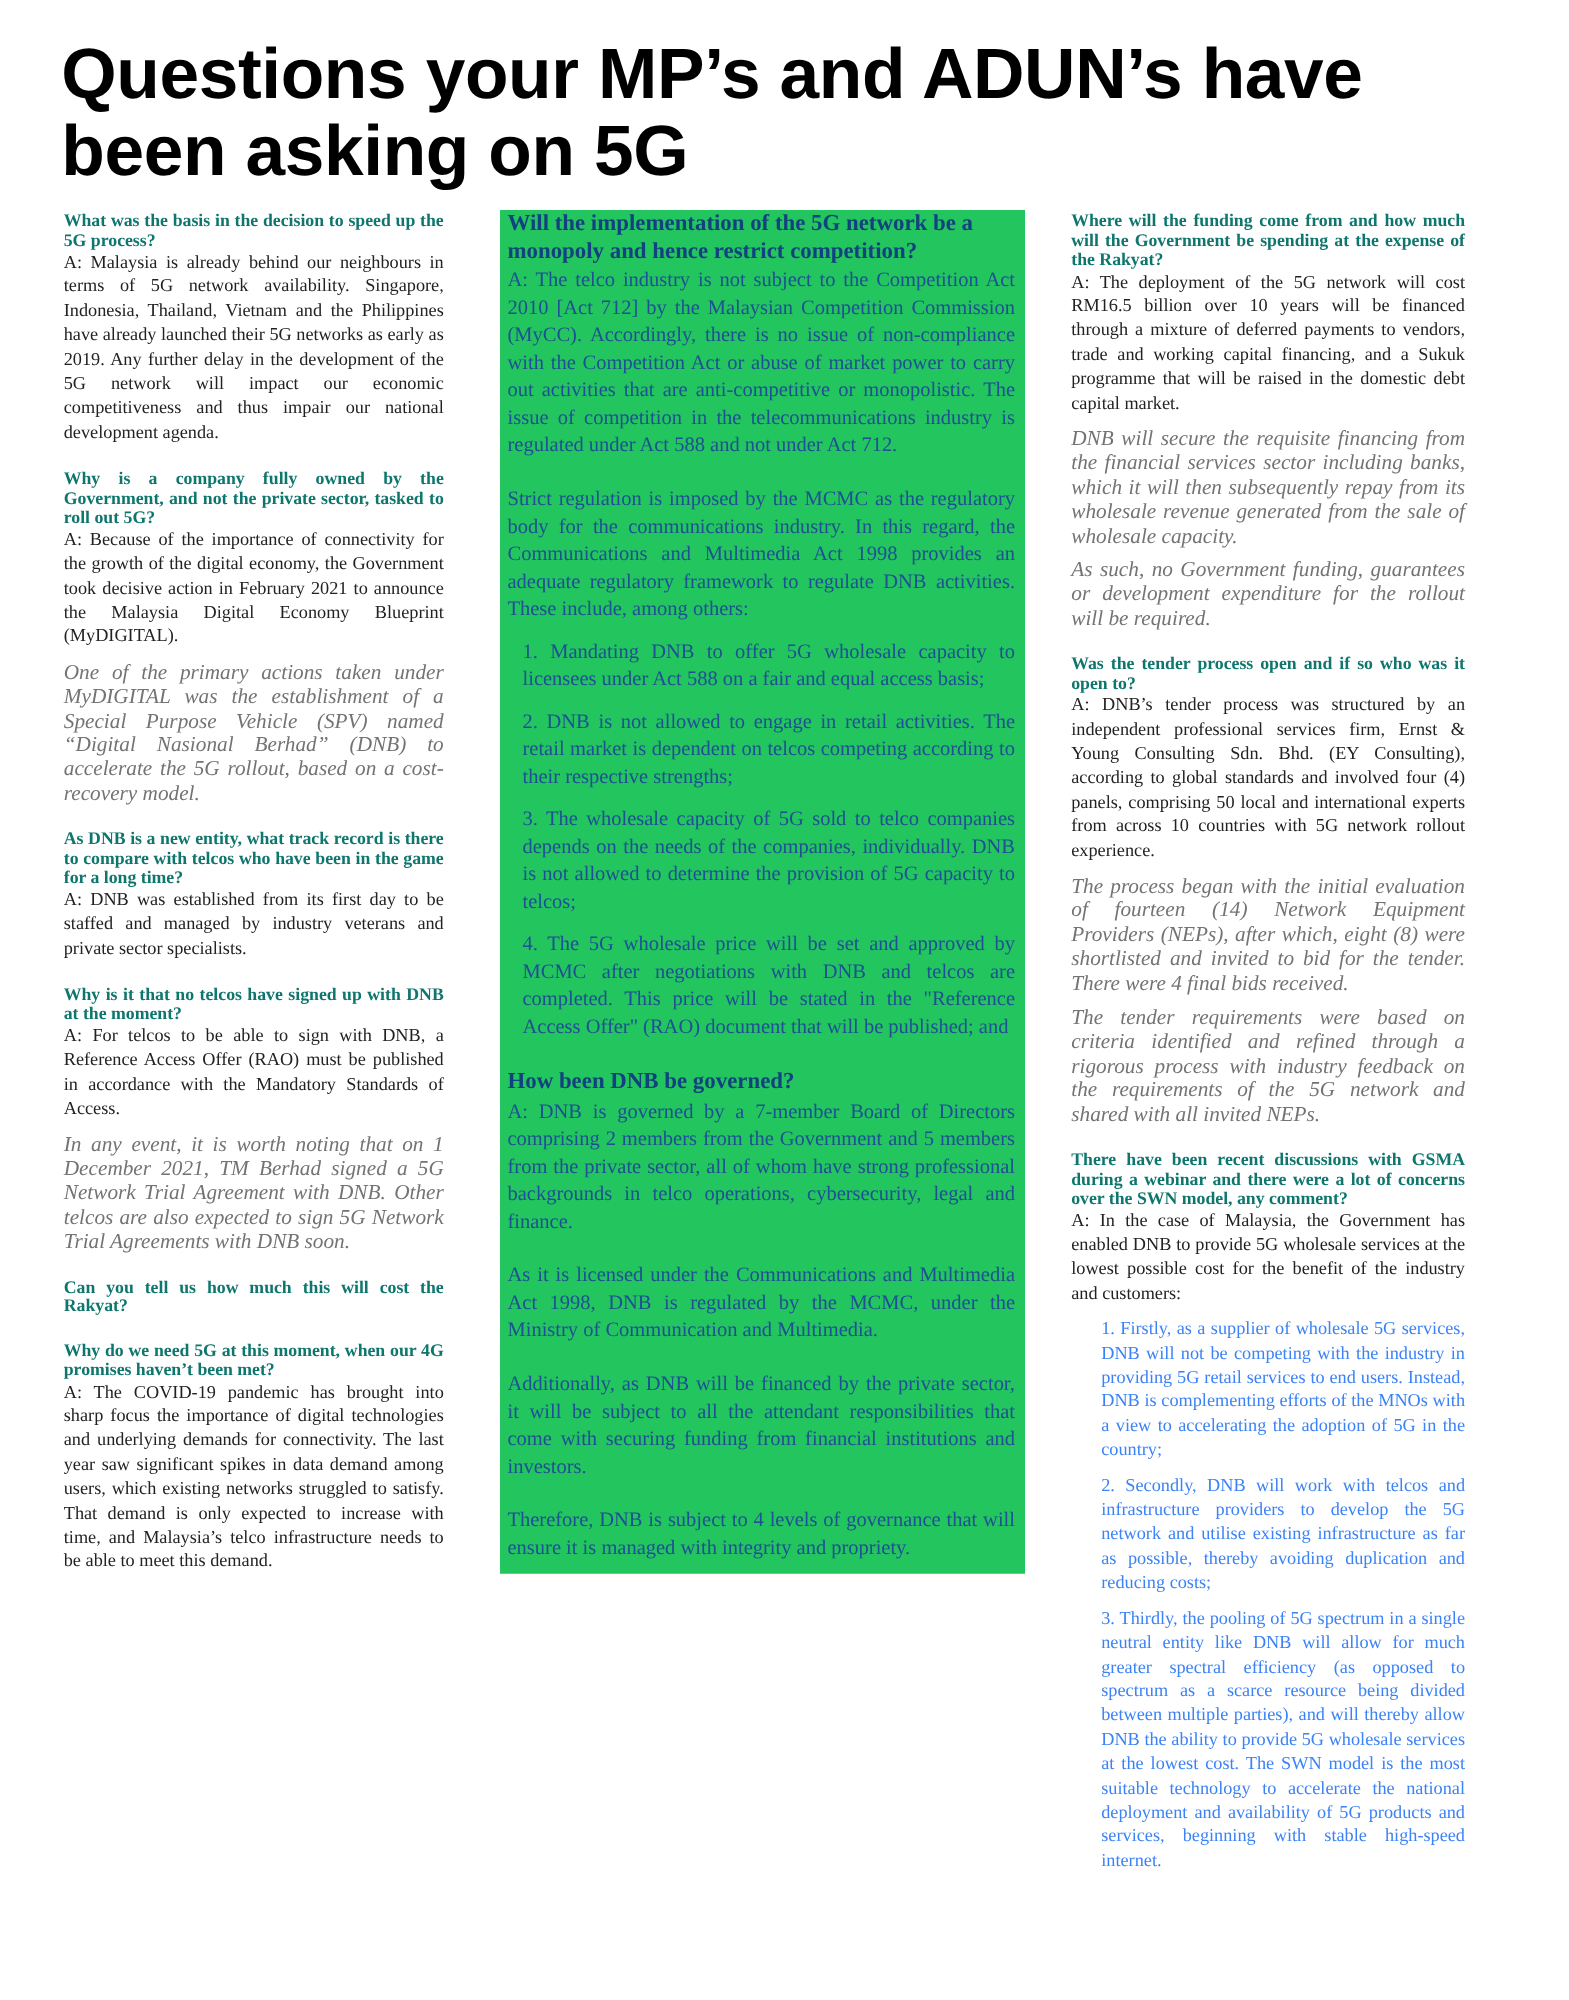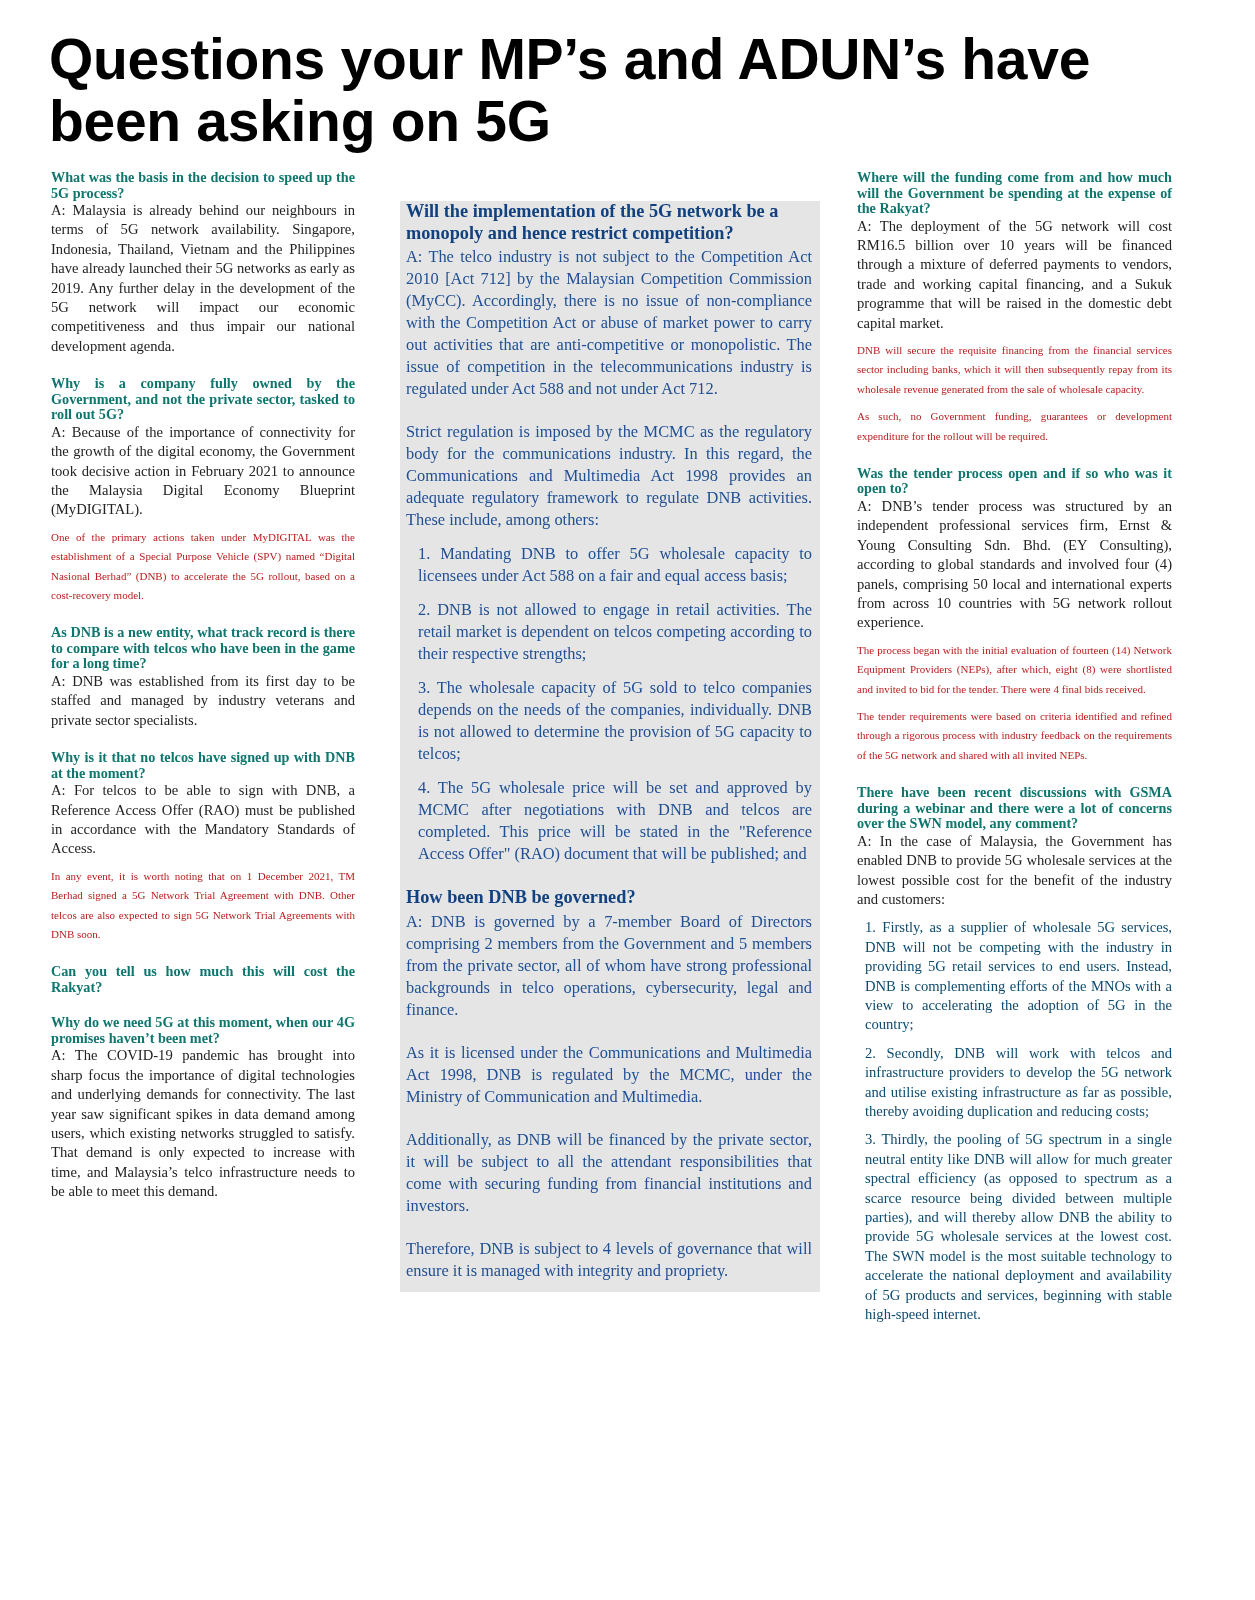--- a/index.html
+++ b/index.html
@@ -8,45 +8,45 @@
 
   .title {
     position: absolute; left: 49px; top: 28px; width: 1150px;
     font-family: "Liberation Sans", "DejaVu Sans", sans-serif;
     font-weight: bold; font-size: 57px; line-height: 62px; color: #000;
     letter-spacing: -0.3px;
   }
 
   .col { position: absolute; top: 170px; }
   .col-left { left: 51px; width: 304px; }
-  .col-mid { left: 400px; width: 420px; top: 168px; background: #e5e5e5; padding: 0 8px 10px 6px; margin-top: 33px; }
+  .col-mid { left: 400px; width: 420px; top: 168px; background: #22c55e; padding: 0 8px 10px 6px; }
   .col-right { left: 857px; width: 315px; }
 
   .q-small {
     color: #0f766e; font-weight: bold; font-size: 14.2px; line-height: 15.5px;
     text-align: justify; text-align-last: left; margin-top: 0;
   }
   .a-small {
     font-size: 14.6px; line-height: 19.4px; text-align: justify; color: #222;
   }
-  .p-small { font-size: 11px; line-height: 19.4px; text-align: justify; color: #b91c1c; margin-top: 8px; }
+  .p-small { font-size: 17px; line-height: 19.4px; text-align: justify; color: #737373; margin-top: 8px; font-style: italic; }
   .block-left { margin-bottom: 20px; }
 
   .q-mid {
     color: #12417f; font-weight: bold; font-size: 18.3px; line-height: 21.5px;
     text-align: left; margin-bottom: 2px;
   }
   .t-mid {
     color: #1f4f94; font-size: 16.4px; line-height: 22px; text-align: justify;
   }
   .t-mid.gap { margin-top: 21px; }
   .li-mid { color: #1f4f94; font-size: 16.4px; line-height: 22px; text-align: justify; margin-left: 12px; margin-top: 12px; }
   .q-mid.gov { margin-top: 22px; }
 
-  .li-right { font-size: 14.6px; line-height: 19.4px; text-align: justify; color: #0c4a6e; margin-left: 8px; margin-top: 9px; }
+  .li-right { font-size: 14.6px; line-height: 19.4px; text-align: justify; color: #3b82f6; margin-left: 24px; margin-top: 9px; }
 </style>
 </head>
 <body>
 
 <h1 class="title">Questions your MP’s and ADUN’s have been asking on 5G</h1>
 
 <div class="col col-left">
   <div class="block-left">
     <div class="q-small">What was the basis in the decision to speed up the 5G process?</div>
     <p class="a-small">A: Malaysia is already behind our neighbours in terms of 5G network availability. Singapore, Indonesia, Thailand, Vietnam and the Philippines have already launched their 5G networks as early as 2019. Any further delay in the development of the 5G network will impact our economic competitiveness and thus impair our national development agenda.</p>

